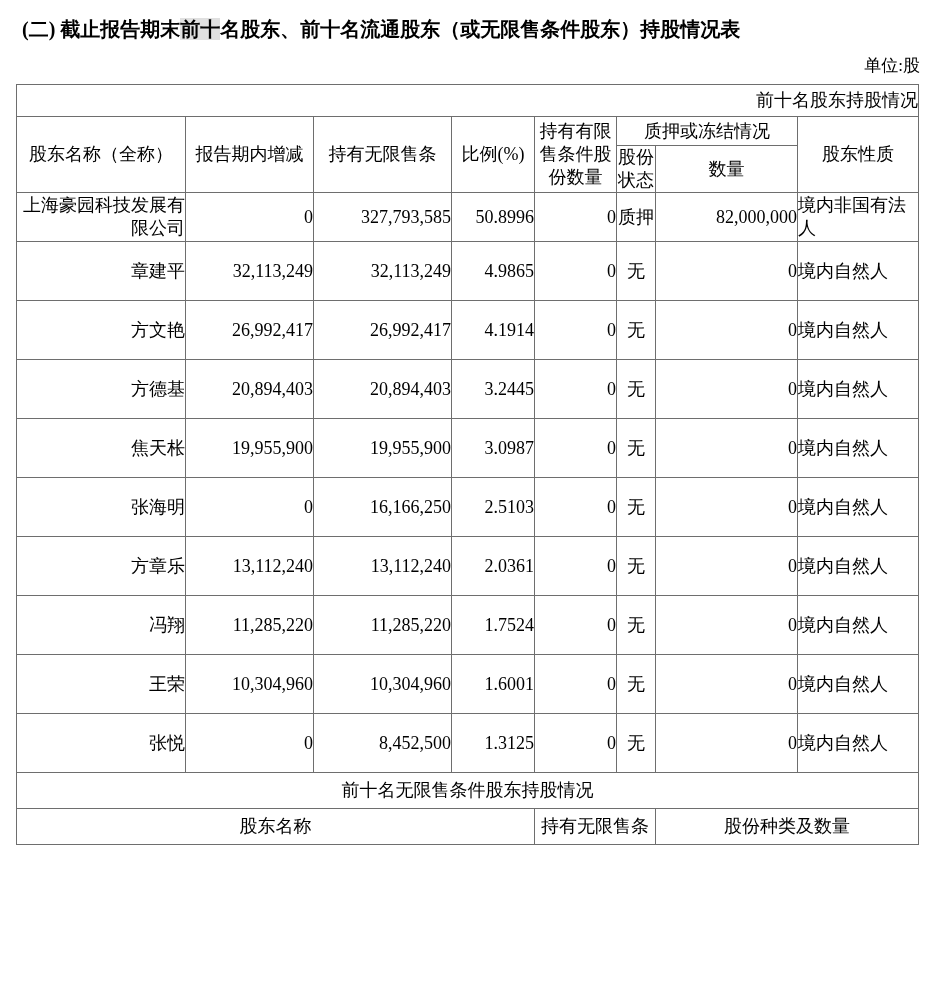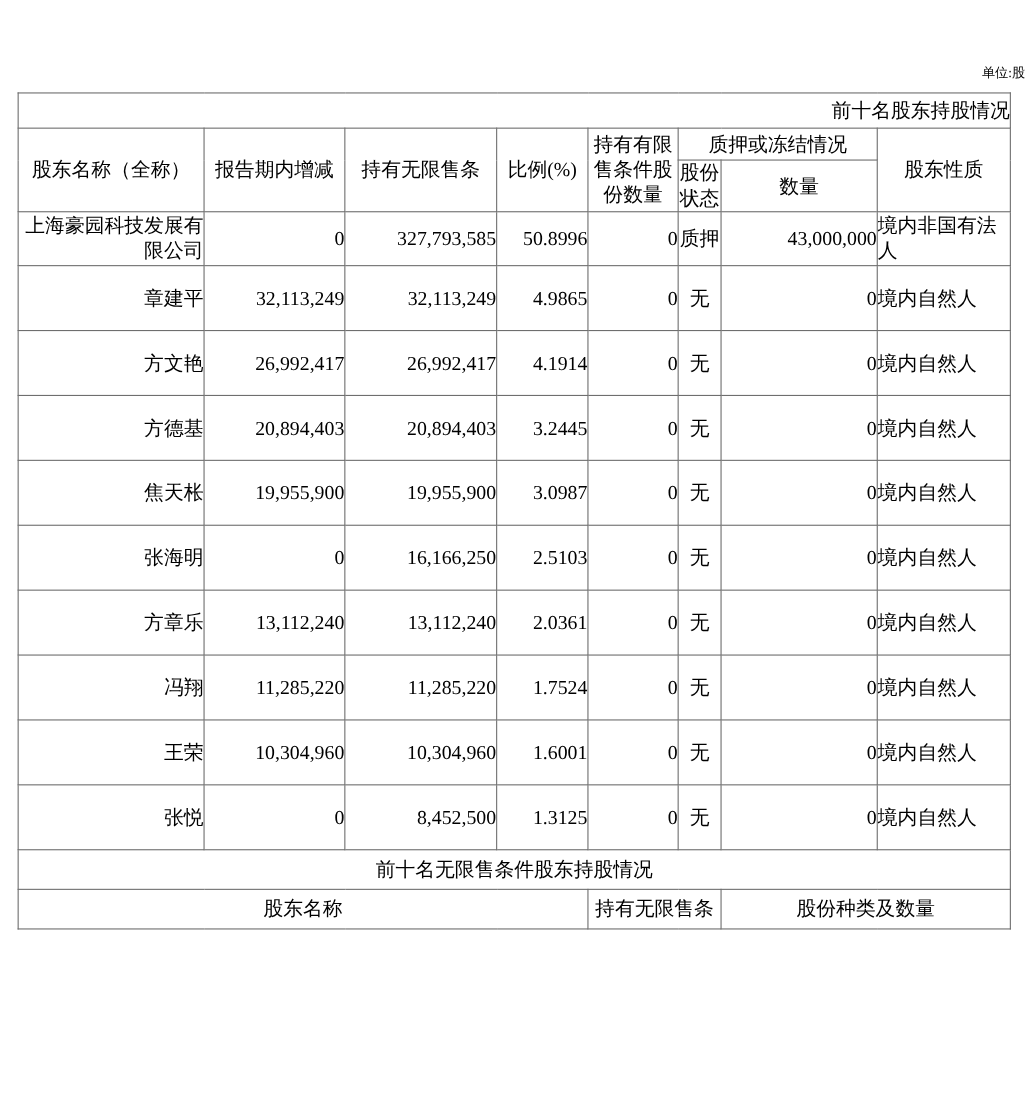--- a/index.html
+++ b/index.html
@@ -32,23 +32,23 @@
     white-space: nowrap;
     line-height: 26px;
   }
   .doc-title .hl {
     background: #e0e0e0;
   }
 
   
   .unit-note {
     position: absolute;
-    right: 2px;
+    right: 14px;
     top: 54px;
-    font-size: 12px;
+    font-size: 17px;
     line-height: 24px;
     white-space: nowrap;
   }
 
   
   .tbl-wrap {
     position: absolute;
     left: 16px;
     top: 84px;
     width: 902px;
@@ -141,20 +141,23 @@
     text-align: center;
     font-size: 18px;
     height: 35px;
   }
 </style>
 </head>
 <body>
 
 <div class="page">
 
+  <div class="doc-title">
+    <span>(二) 截止报告期末</span><span class="hl">前十</span><span>名股东、前十名流通股东（或无限售条件股东）持股情况表</span>
+  </div>
 
   <div class="unit-note">单位:股</div>
 
   <div class="tbl-wrap">
     <table class="shtbl">
       <colgroup>
         <col style="width:169px">
         <col style="width:128px">
         <col style="width:138px">
         <col style="width:83px">
@@ -183,21 +186,21 @@
           <td class="hcell">数量</td>
         </tr>
 
         <tr class="row-first">
           <td class="c-name" style="width:169px">上海豪园科技发展有限公司</td>
           <td class="c-num">0</td>
           <td class="c-num">327,793,585</td>
           <td class="c-pct">50.8996</td>
           <td class="c-num">0</td>
           <td class="c-state">质押</td>
-          <td class="c-num">43,000,000</td>
+          <td class="c-num">82,000,000</td>
           <td class="c-type">境内非国有法人</td>
         </tr>
 
         <tr class="row-tall">
           <td class="c-name">章建平</td>
           <td class="c-num">32,113,249</td>
           <td class="c-num">32,113,249</td>
           <td class="c-pct">4.9865</td>
           <td class="c-num">0</td>
           <td class="c-state">无</td>

